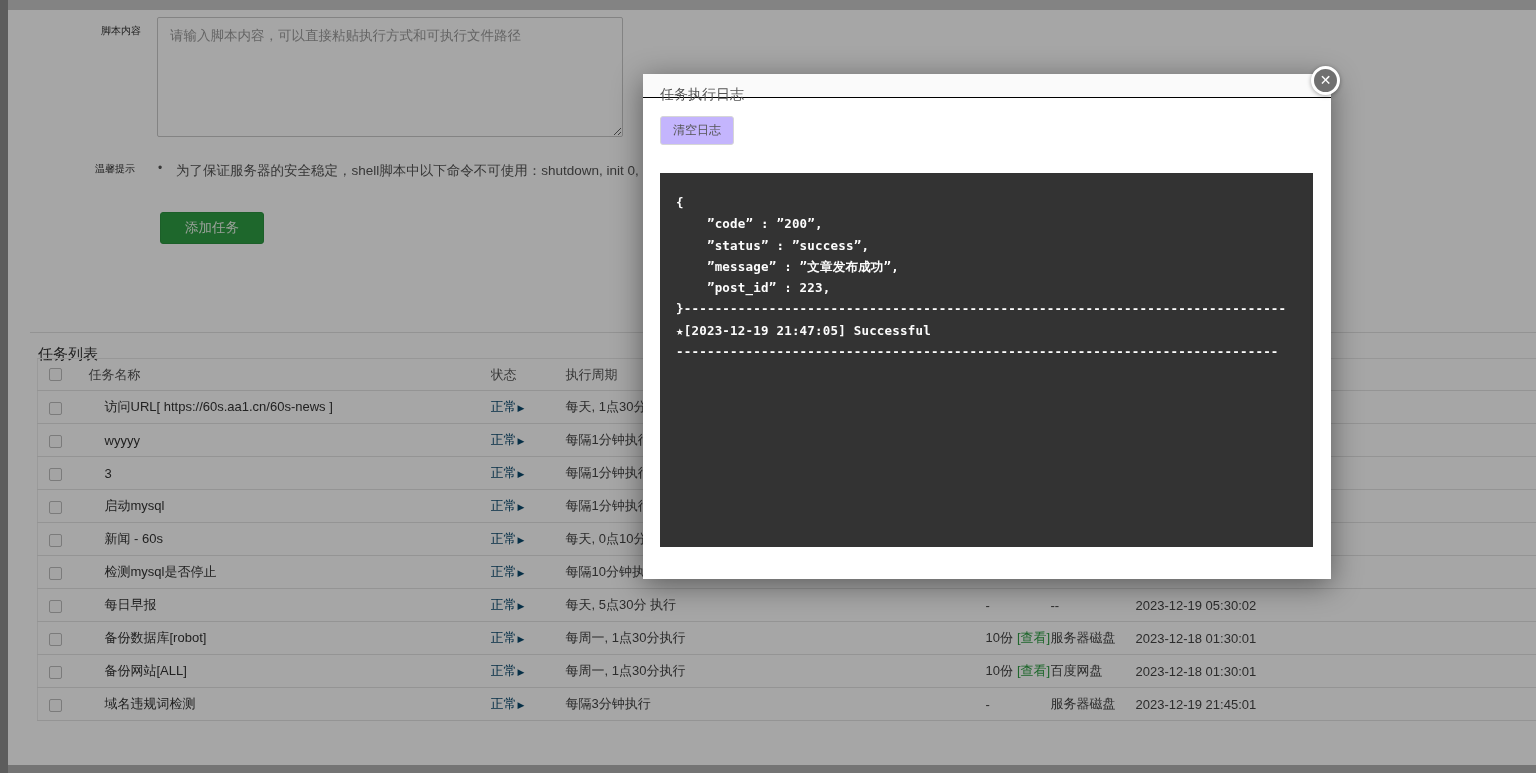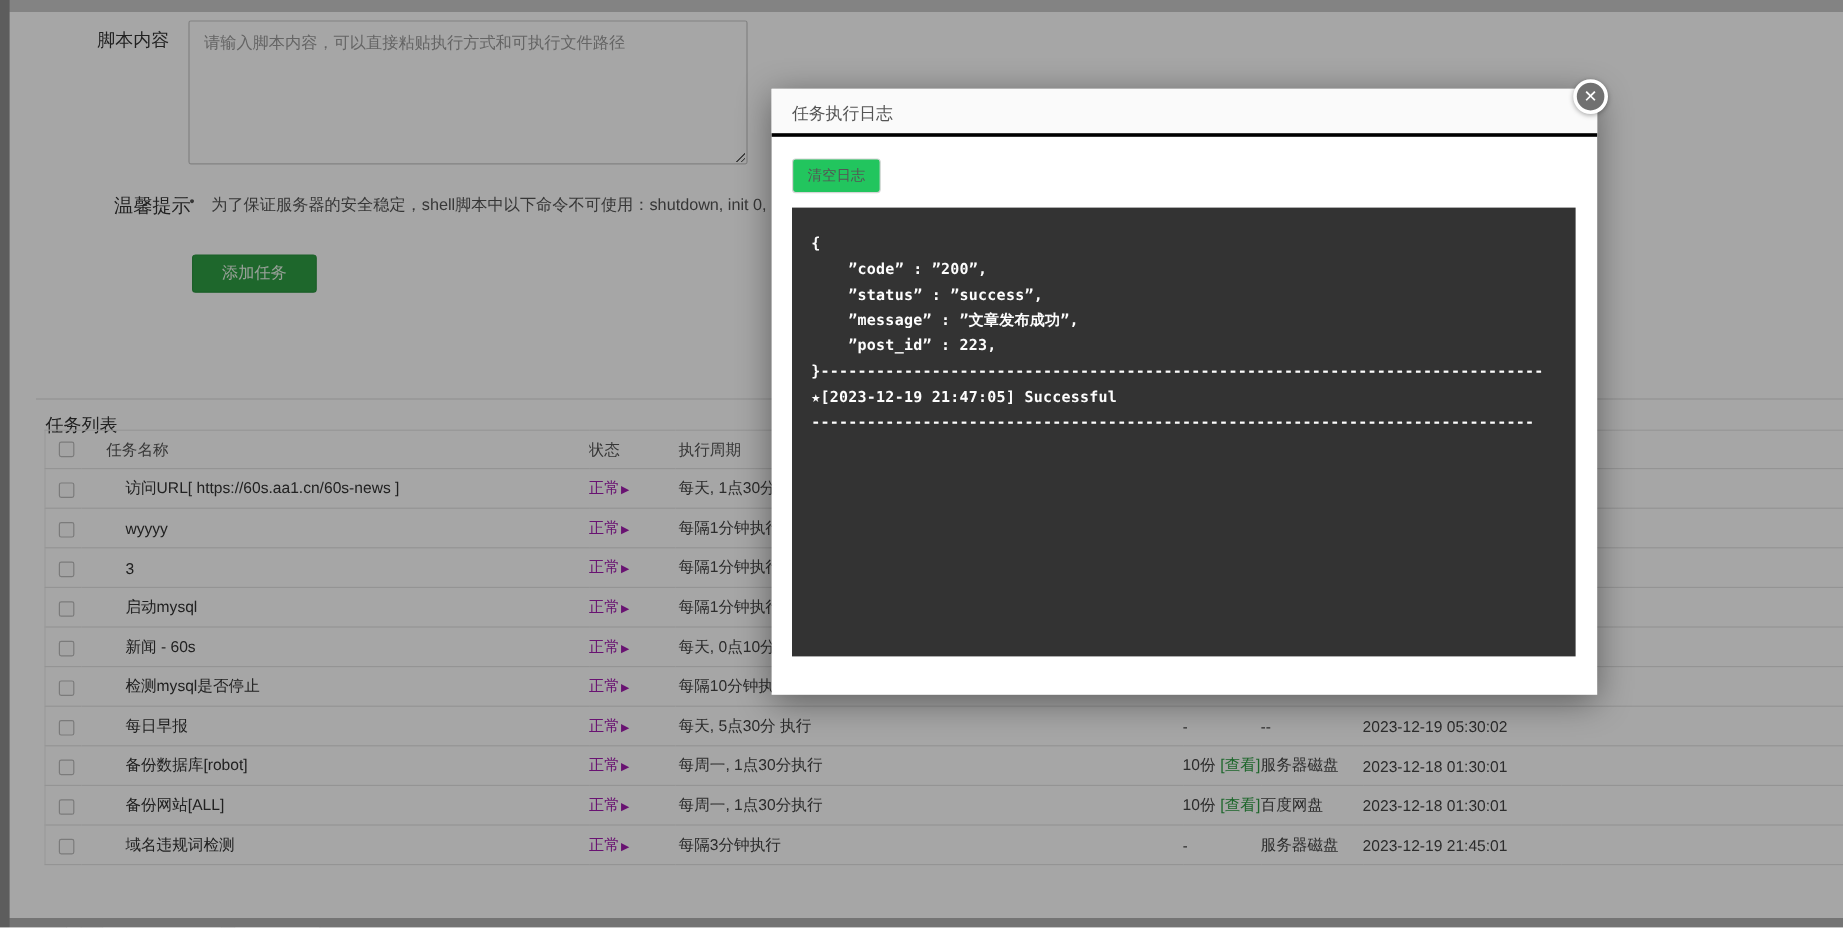--- a/index.html
+++ b/index.html
@@ -6,66 +6,66 @@
   html,body { width:1536px; height:773px; overflow:hidden; }
   body { font-family:"Liberation Sans","DejaVu Sans",sans-serif; background:#fff; position:relative; }
   .page { position:absolute; inset:0; background:#fff; overflow:hidden; }
 
   
   .edge-top    { position:absolute; left:0; top:0; width:1536px; height:10px; background:#c9c9c9; z-index:1; }
   .edge-left   { position:absolute; left:0; top:0; width:8px; height:773px; background:#8f8f8f; z-index:2; }
   .edge-bottom { position:absolute; left:0; bottom:0; width:1536px; height:8px; background:#b3b3b3; z-index:1; }
 
   
-  .script-label { position:absolute; left:40px; top:24px; width:101px; text-align:right; font-size:15px; color:#333; }
+  .script-label { position:absolute; left:40px; top:24px; width:101px; text-align:right; font-size:10px; color:#333; }
   .script-textarea { position:absolute; left:157px; top:17px; width:466px; height:120px; border:1px solid #c9c9c9; border-radius:2px;
     padding:9px 12px; font-size:13.5px; color:#333; resize:both; font-family:Liberation Sans, sans-serif; background:#fff; }
   .script-textarea::placeholder { color:#9b9b9b; }
-  .tip-label { position:absolute; left:95px; top:162px; font-size:16px; color:#333; }
+  .tip-label { position:absolute; left:95px; top:162px; font-size:10px; color:#333; }
   .tip-bullet { position:absolute; left:158px; top:161px; font-size:12px; color:#555; }
   .tip-text { position:absolute; left:176px; top:162px; white-space:nowrap; font-size:13.5px; color:#555; }
   .add-task-btn { position:absolute; left:160px; top:212px; width:104px; height:32px; background:#2f9e44; color:#eaf6ea;
     border:1px solid #2b933f; border-radius:3px; font-size:13.5px; cursor:pointer; font-family:inherit; }
 
   
   .list-title { position:absolute; left:38px; top:301px; font-size:15px; color:#333;margin-top:44px; }
   .list-divider { position:absolute; left:30px; top:332px; width:1506px; height:1px; background:#e2e2e2; }
   .task-table { position:absolute; left:37px; top:358px; width:1499px; border-collapse:collapse; table-layout:fixed;
     border-top:1px solid #e8e8e8; border-left:1px solid #ededed; font-size:13px; }
   .task-table th, .task-table td { border-bottom:1px solid #e4e4e4; height:33px; text-align:left; font-weight:normal;
     overflow:hidden; white-space:nowrap; vertical-align:middle; }
   .task-table th { height:32px; color:#555;font-family:Liberation Mono, monospace; }
   .col-cb { width:30px; } .col-name { width:423px; } .col-status { width:72px; } .col-cycle { width:423px; }
   .col-bk { width:65px; } .col-store { width:85px; } .col-time { width:165px; }
   .cb { display:inline-block; width:13px; height:13px; border:1px solid #bdbdbd; border-radius:2px; background:#fcfcfc;
     margin-left:11px; vertical-align:middle; cursor:pointer; }
   .cell-name-h { padding-left:21px; color:#555; }
   .cell-name { padding-left:37px; color:#333; }
-  .badge-run { color:#a21caf; cursor:pointer;font-family:Liberation Serif, serif; }
+  .badge-run { color:#0c4a6e; cursor:pointer;font-family:Liberation Serif, serif; }
   .badge-run .tri { font-size:9px; margin-left:1px; }
   .cell-cycle { color:#444; padding-left:3px; }
   .cell-bk { color:#444; }
   .view-link { color:#2f9e44; cursor:pointer; margin-left:4px; }
   .cell-store { color:#444; }
   .cell-time { color:#444; }
 
   
   .bulk-cb { position:absolute; left:55px; top:766px; }
   .bulk-select { position:absolute; left:85px; top:765px; width:100px; height:28px; border:1px solid #c9c9c9; border-radius:2px;
     background:#fff; font-size:12px; color:#777; font-family:inherit; }
   .bulk-btn { position:absolute; left:195px; top:765px; width:72px; height:28px; border:1px solid #c9c9c9; border-radius:2px;
     background:#fff; font-size:12px; color:#555; cursor:pointer; font-family:inherit; }
 
   
   .overlay { position:absolute; inset:0; background:rgba(0,0,0,0.35); z-index:10; }
   .modal { position:absolute; left:643px; top:74px; width:688px; height:505px; background:#fff; z-index:20;
     box-shadow:0 6px 28px rgba(0,0,0,0.45); }
-  .modal-header { height:40px; background:#fafafa; border-bottom:3px solid #000000; line-height:40px; padding-left:17px;
+  .modal-header { height:24px; background:#fafafa; border-bottom:1px solid #000000; line-height:40px; padding-left:17px;
     font-size:14px; color:#555; }
-  .clear-log-btn { margin:18px 0 0 17px; padding:5px 12px; border:1px solid #d6d6d6; border-radius:3px; background:#22c55e;
+  .clear-log-btn { margin:18px 0 0 17px; padding:5px 12px; border:1px solid #d6d6d6; border-radius:3px; background:#c4b5fd;
     font-size:12px; color:#555; cursor:pointer; font-family:inherit; }
   .console { position:absolute; left:17px; top:99px; width:653px; height:374px; background:#333333; padding:19px 16px;
     overflow:hidden; }
   .console-line { font-family:"DejaVu Sans Mono",monospace; font-size:12.5px; font-weight:bold; color:#fdfdfd;
     line-height:21.3px; white-space:pre; letter-spacing:0.2px; }
   .modal-close { position:absolute; left:1311px; top:66px; width:29px; height:29px; border-radius:50%; background:#707070;
     border:3px solid #fff; color:#fff; z-index:30; font-size:14px; font-weight:bold; line-height:23px; text-align:center;
     cursor:pointer; box-shadow:0 1px 4px rgba(0,0,0,0.35); }
 </style>
 </head>

